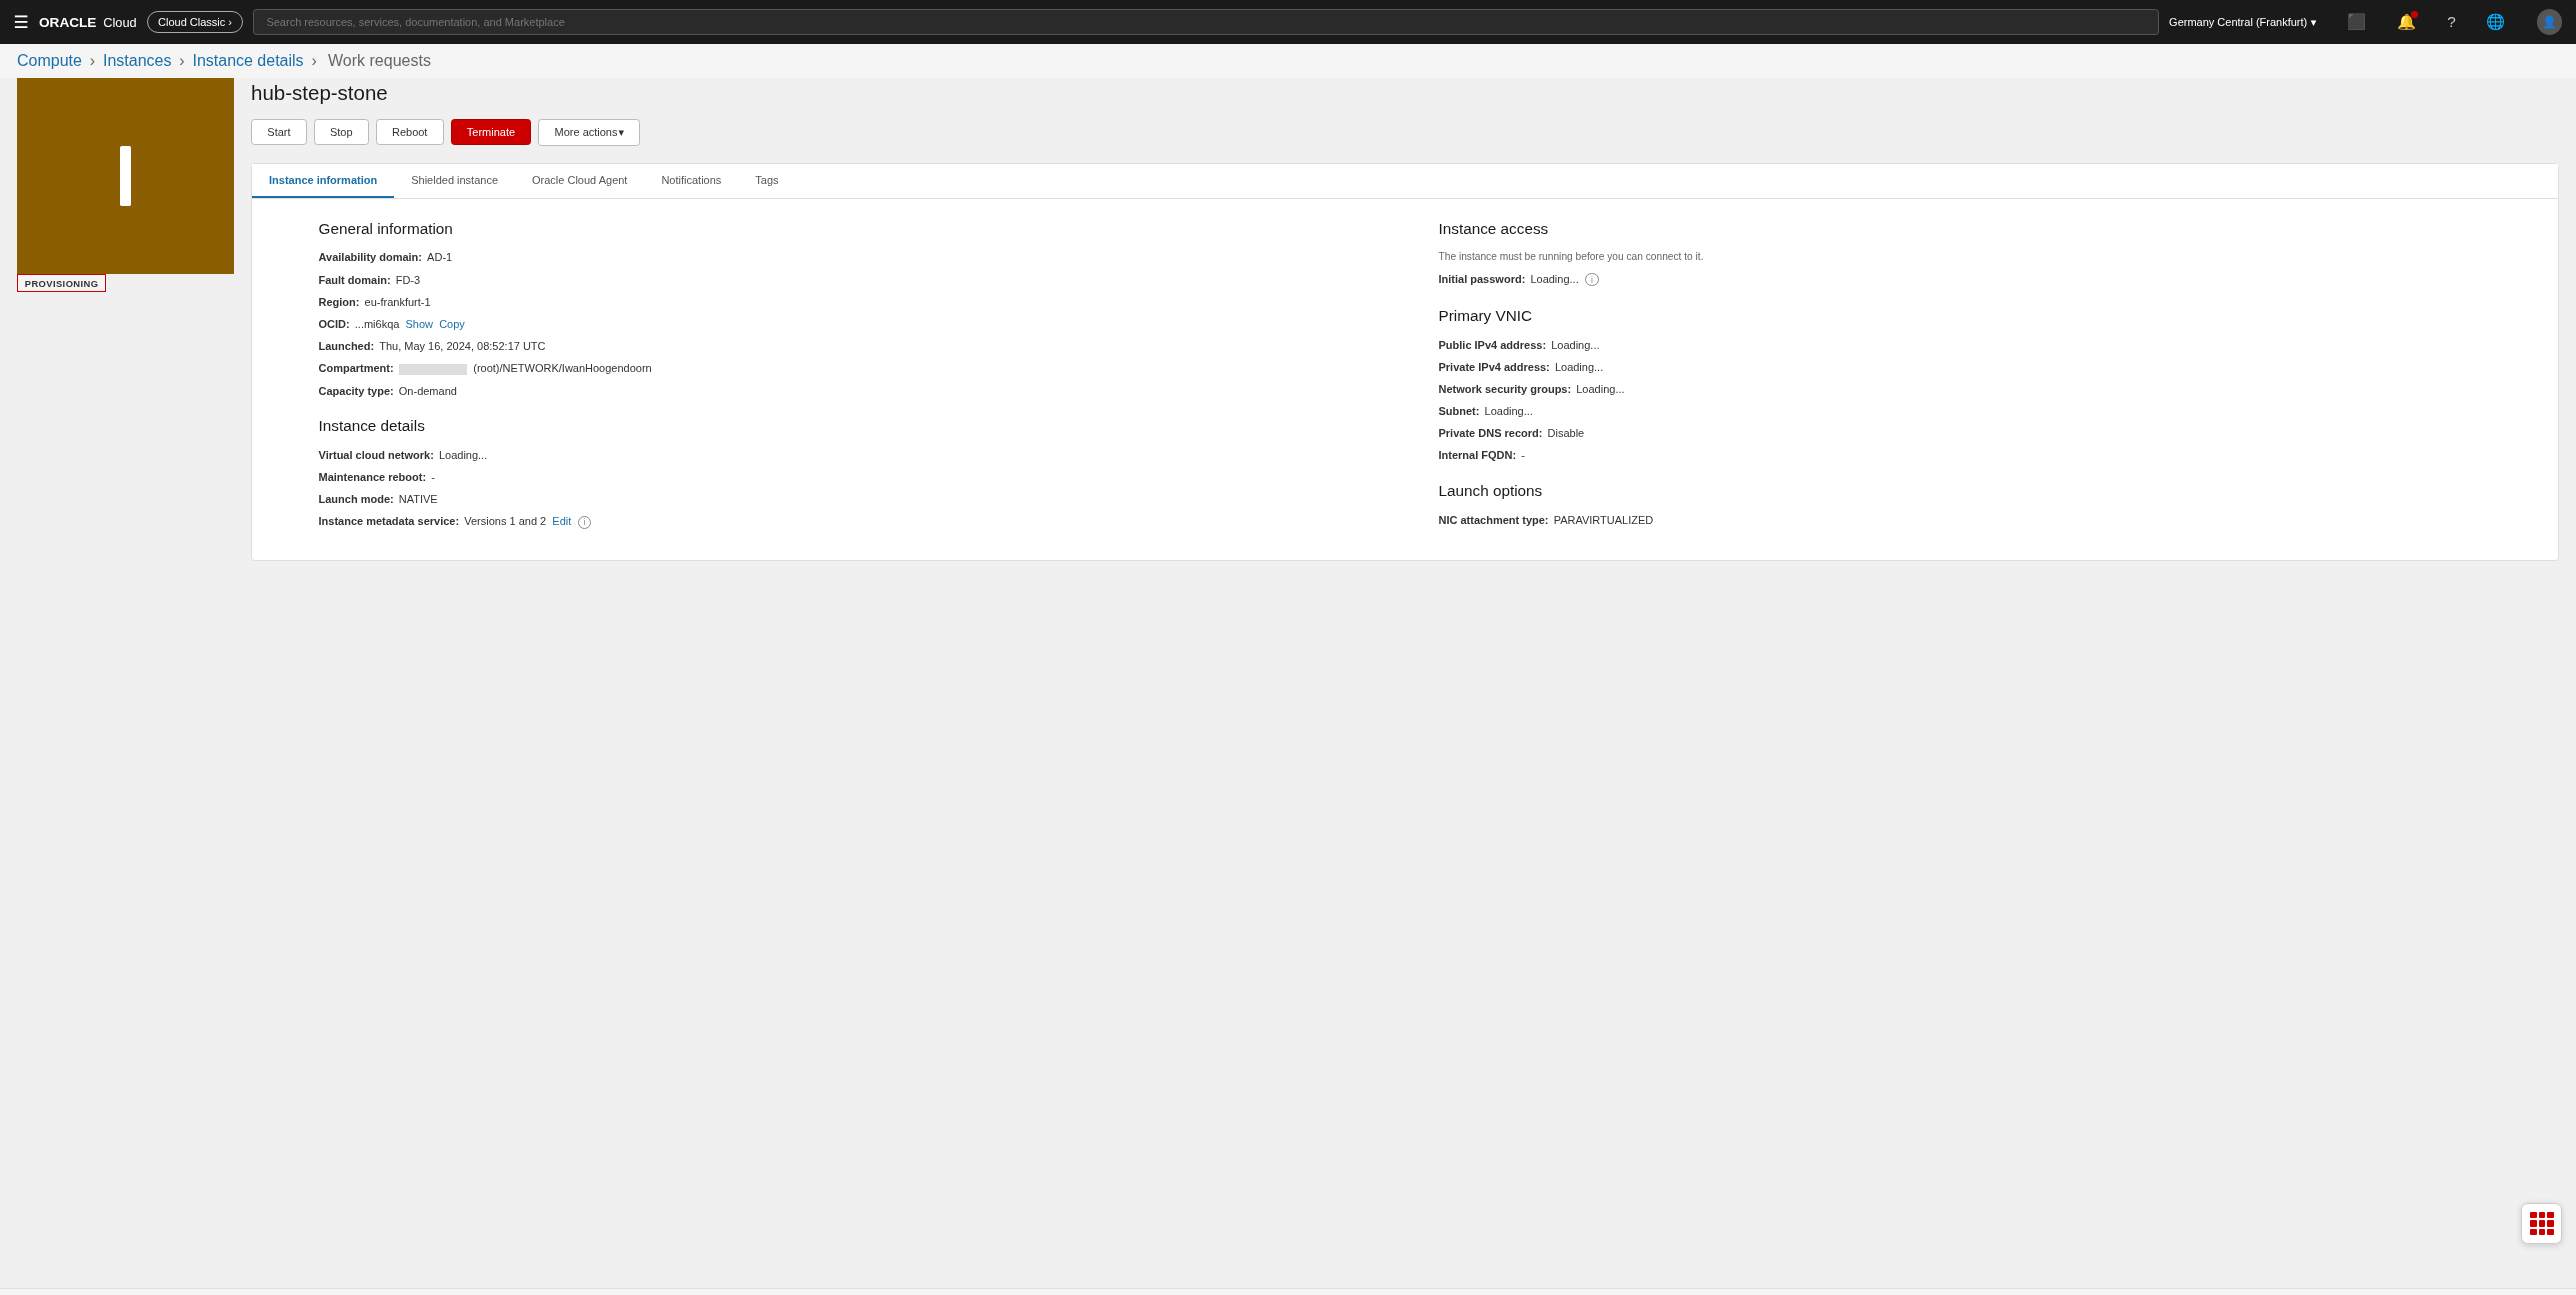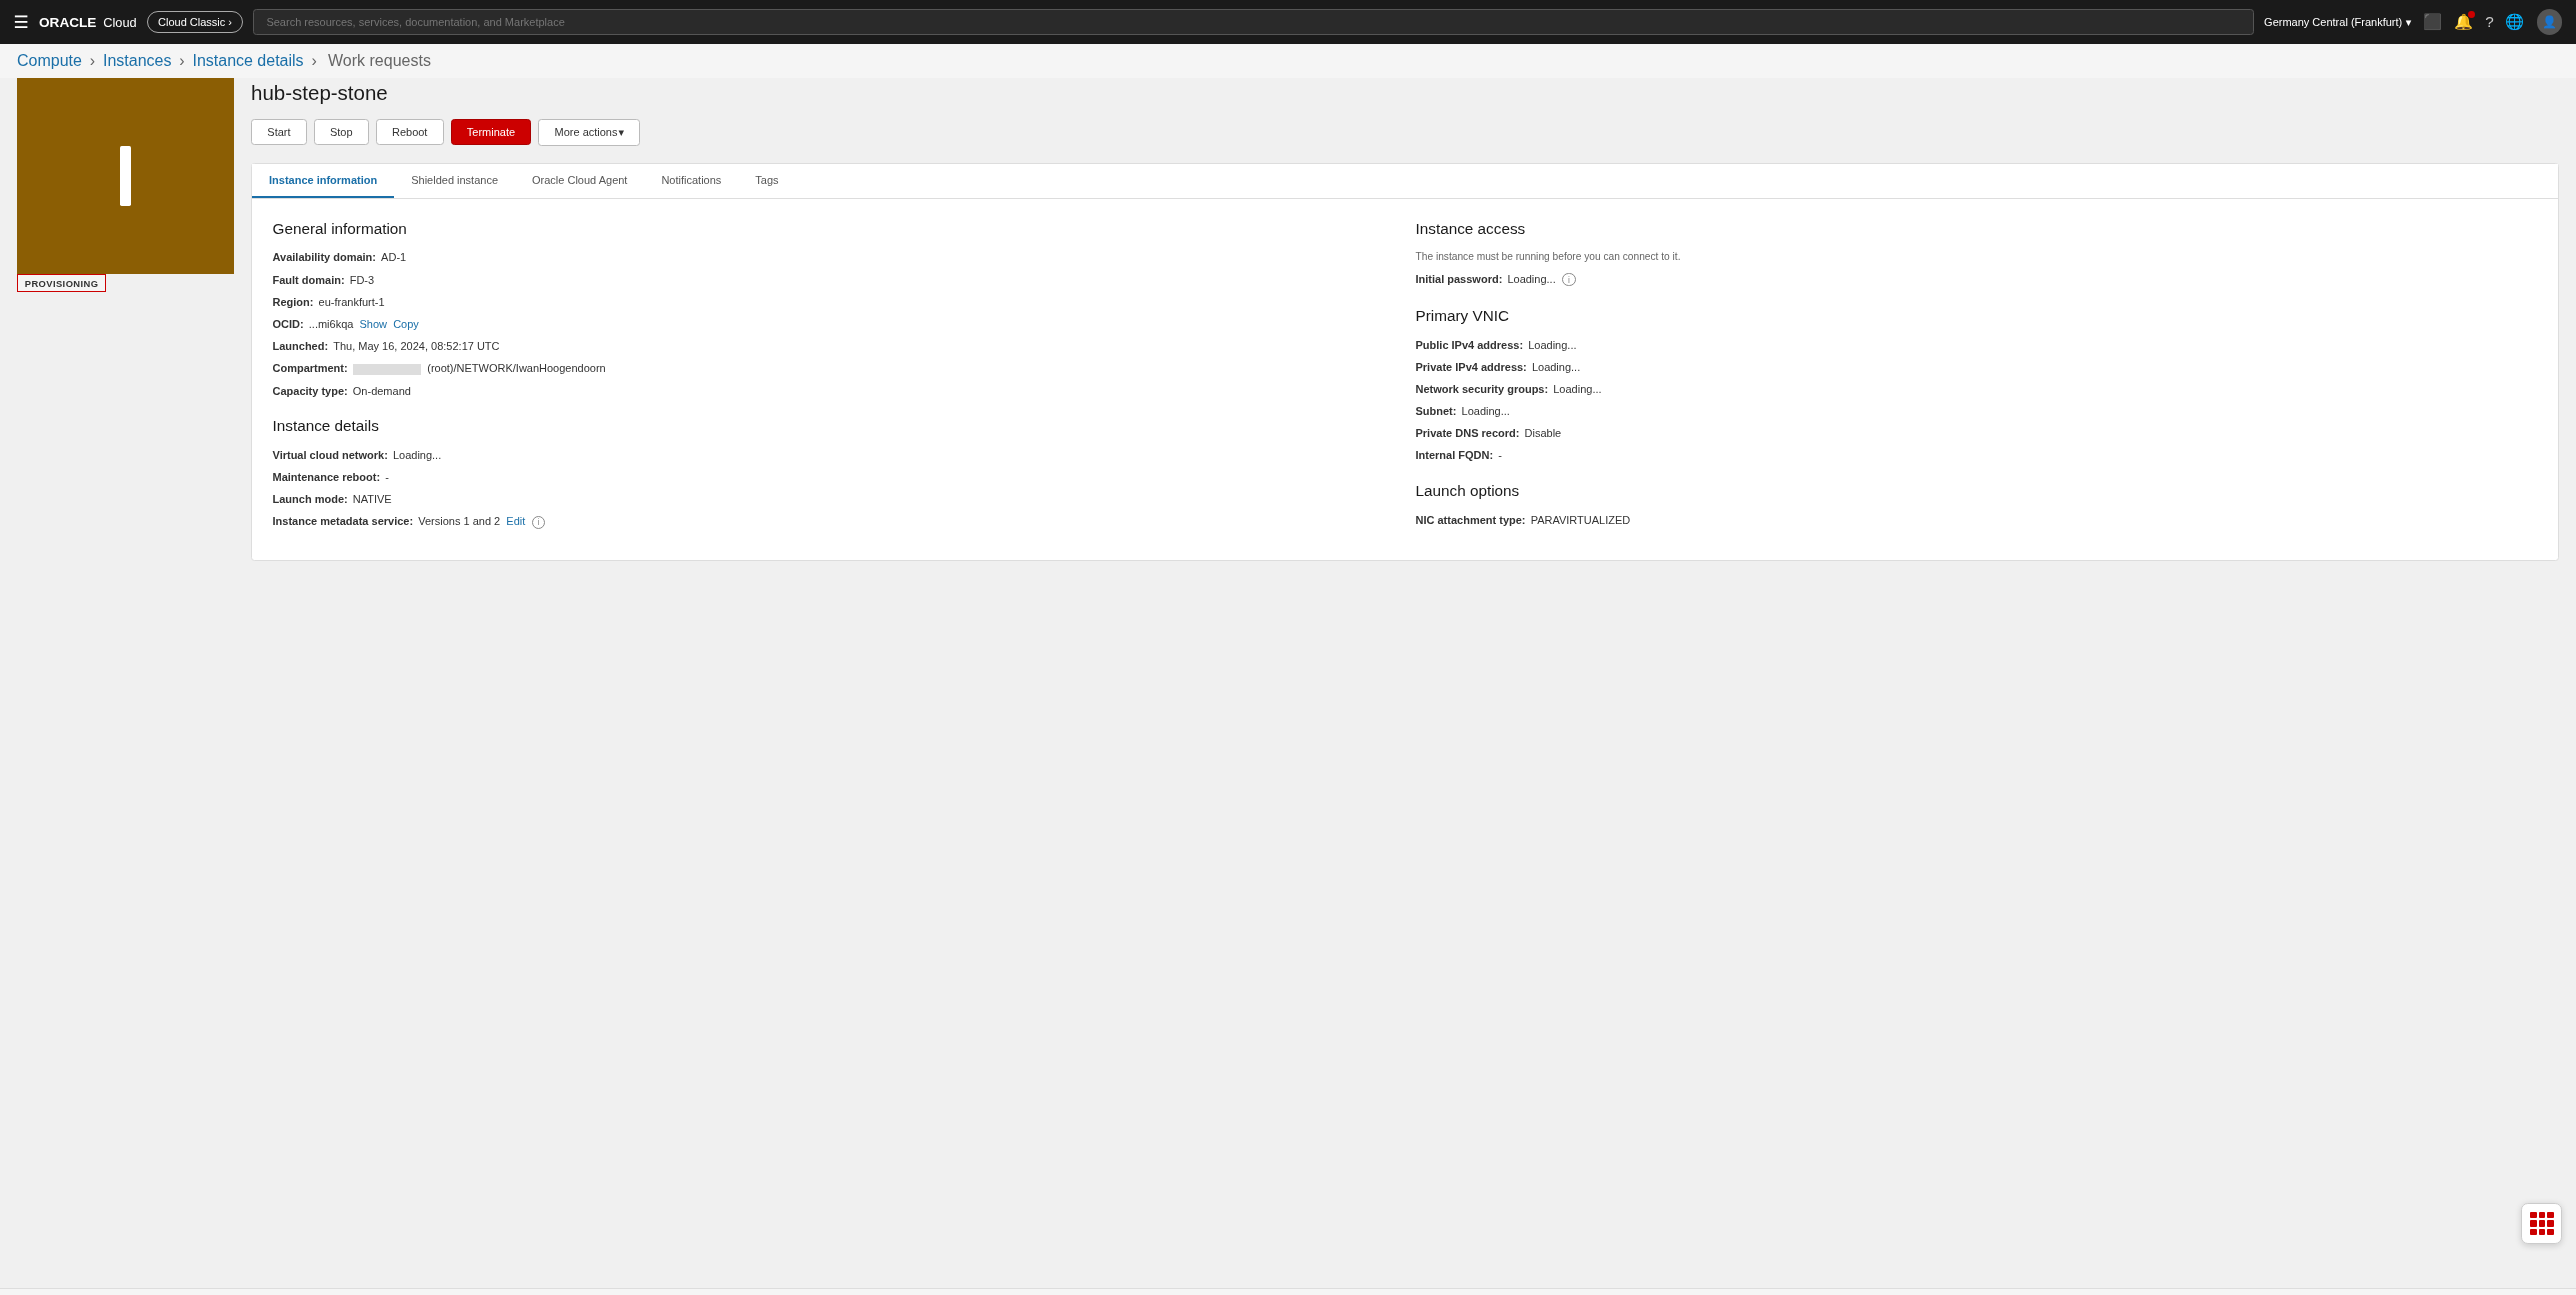--- a/index.html
+++ b/index.html
@@ -33,21 +33,21 @@
       border: 0.9px solid #555;
       border-radius: 3.4px;
       padding: 6px 12px;
       color: #ccc;
       font-size: 11px;
       outline: none;
     }
     .topnav-right {
       display: flex;
       align-items: center;
-      gap: 12px;
+      gap: 31px;
       color: #fff;
       font-size: 11px;
       white-space: nowrap;
     }
     .topnav-right .region { display: flex; align-items: center; gap: 3.4px; cursor: pointer; }
     .topnav-icon { color: #ccc; font-size: 15.3px; cursor: pointer; }
     .topnav-avatar { width: 25.6px; height: 25.6px; border-radius: 50%; background: #555; display: flex; align-items: center; justify-content: center; color: #fff; font-size: 12px; cursor: pointer; }
 
     
     .breadcrumb {
@@ -166,20 +166,21 @@
       font-weight: 700;
       text-align: center;
     }
 
     
     .tab-content {
       padding: 20.5px;
       display: grid;
       grid-template-columns: 1fr 1fr;
       gap: 0 21px;
+      margin-left: 46px;
     }
 
     .section-title {
       font-size: 15.3px;
       font-weight: 400;
       color: #1a1a1a;
       margin-bottom: 13.6px;
     }
 
     .info-row {

